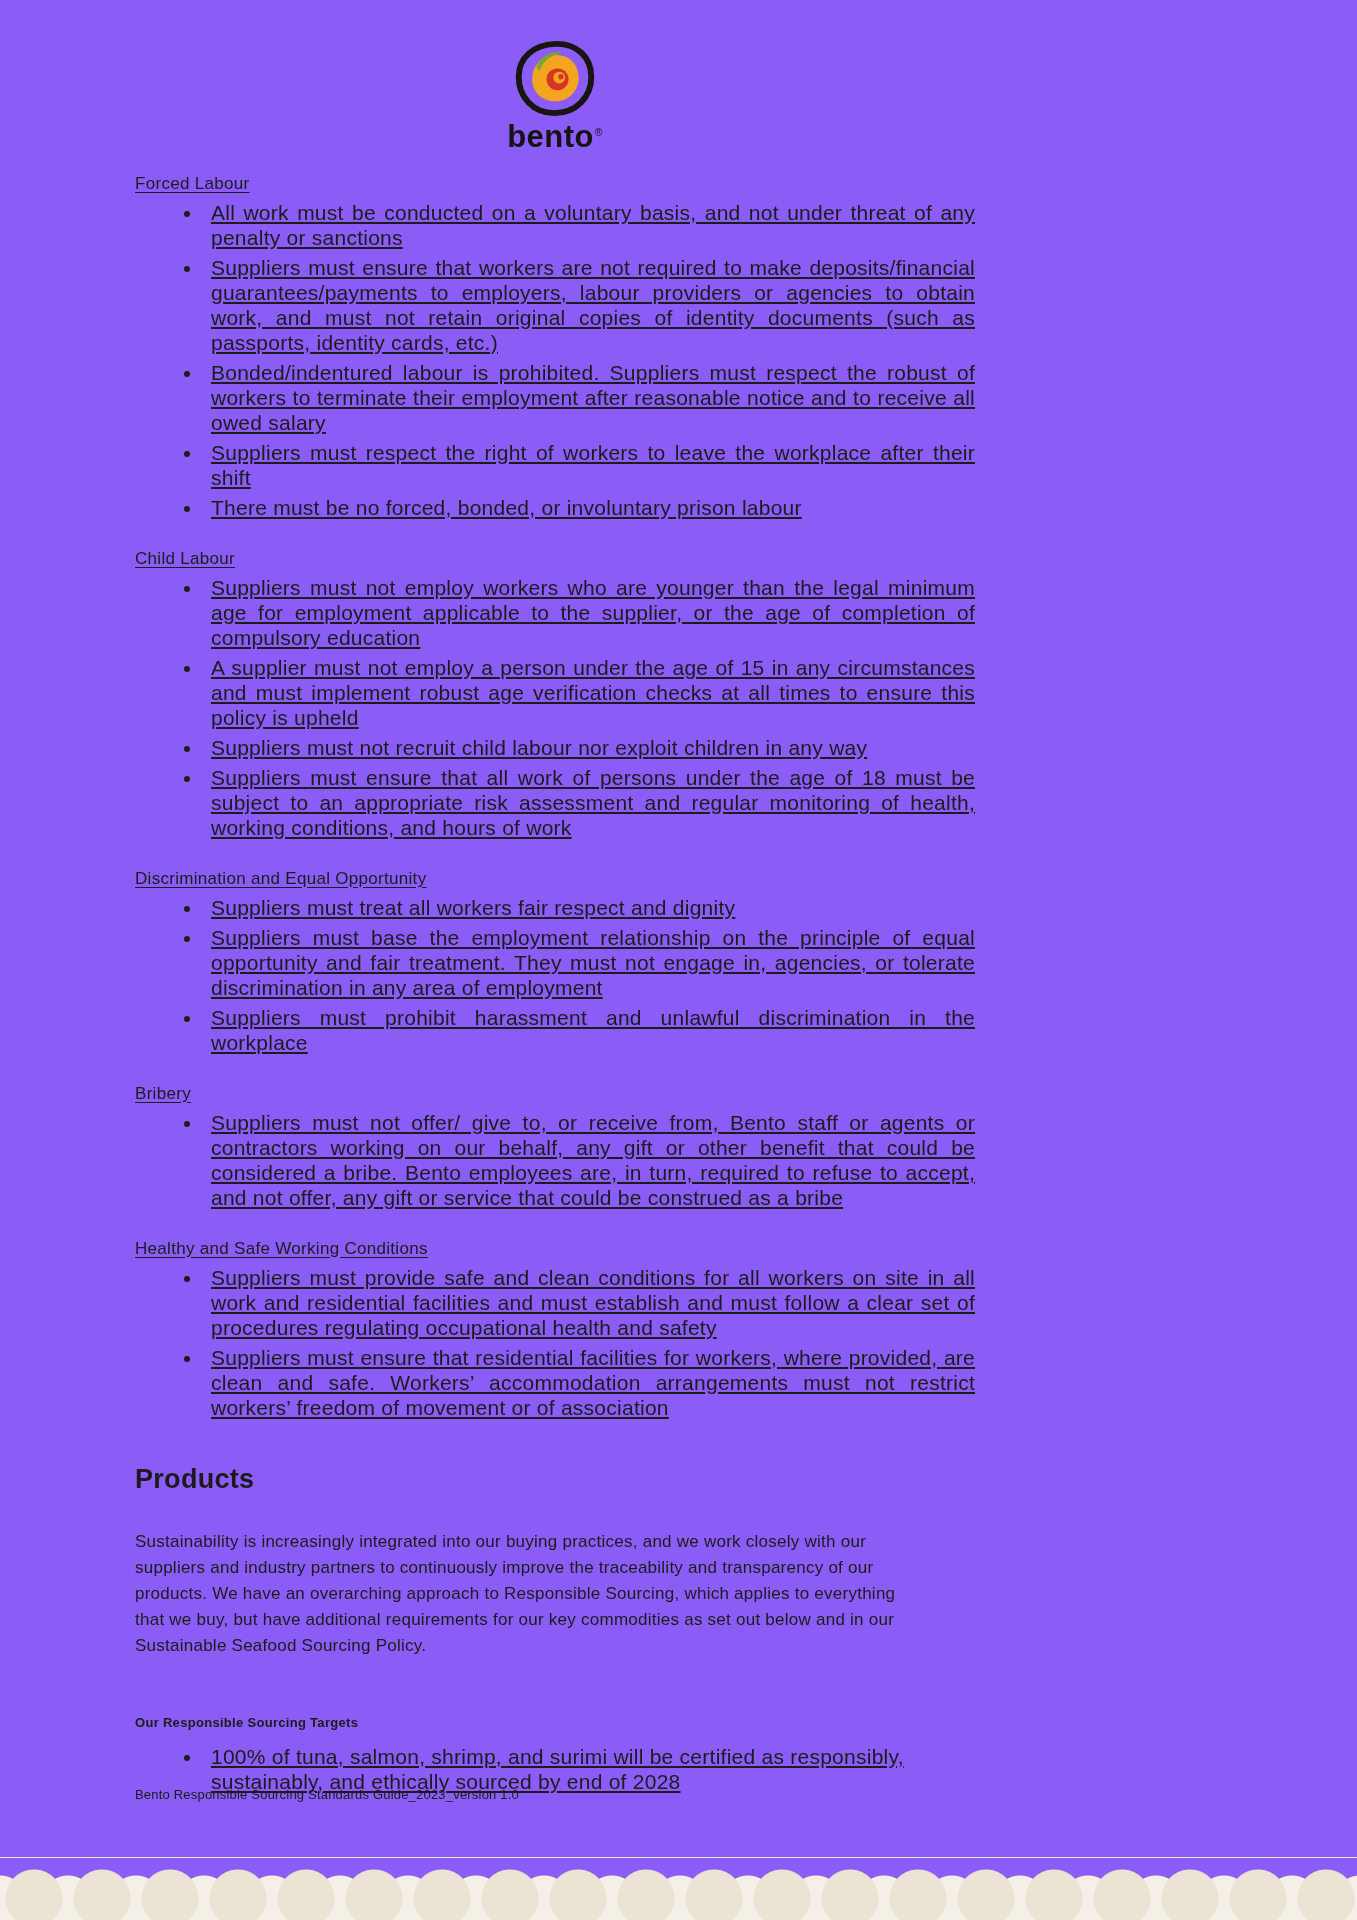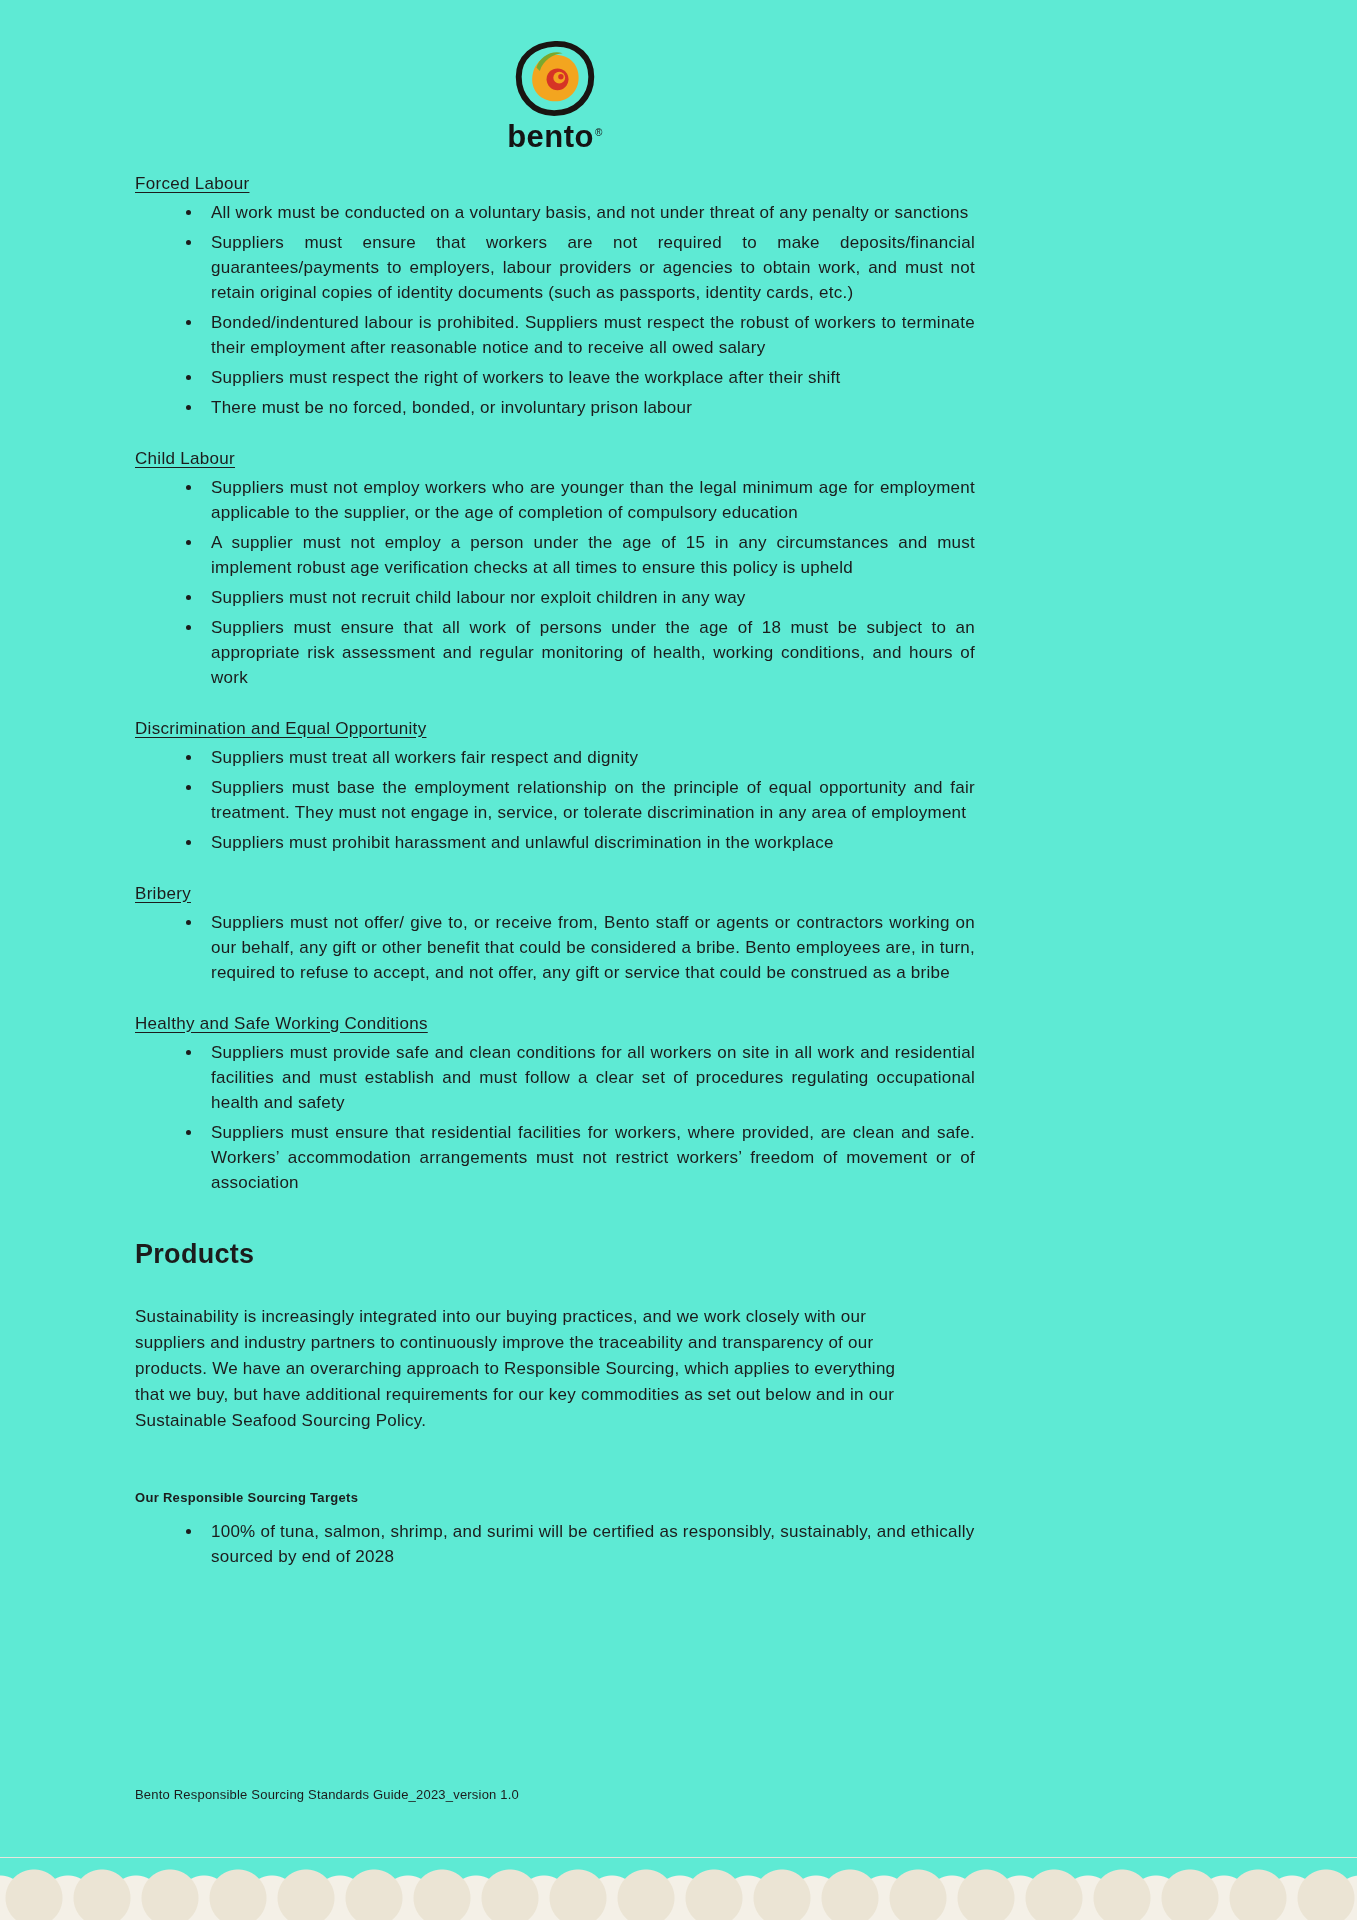--- a/index.html
+++ b/index.html
@@ -1,21 +1,21 @@
 <!DOCTYPE html>
 <html><head>
 <meta charset="utf-8">
 <style>
   html,body{margin:0;padding:0;background:#ffffff;}
   .page{
     position:relative;
     width:1357px;
     height:1920px;
     margin:0 auto;
-    background:#5eead4;
+    background:#8b5cf6;
     overflow:hidden;
     font-family:"Liberation Sans","DejaVu Sans",sans-serif;
     color:#1c1c1c;
   }
   .content{
     padding:38px 0 0 135px;
     width:840px;
   }
   
   .logo-block{
@@ -47,26 +47,27 @@
     text-decoration:underline;
     text-underline-offset:3px;
     letter-spacing:0.3px;
   }
   ul.bullets{
     margin:0;
     padding:0 0 0 68px;
     list-style:disc;
   }
   ul.bullets li{
-    font-size:17px;
+    font-size:21px;
     line-height:25px;
     letter-spacing:0.25px;
     text-align:justify;
     margin:0 0 5px 0;
     padding-left:8px;
+    text-decoration:underline;
   }
   ul.bullets li:last-child{margin-bottom:0;}
   
   .products{margin-top:44px;}
   .products-title{
     margin:0 0 34px 0;
     font-size:27px;
     font-weight:700;
     letter-spacing:0.3px;
   }
@@ -159,21 +160,21 @@
         <li>A supplier must not employ a person under the age of 15 in any circumstances and must implement robust age verification checks at all times to ensure this policy is upheld</li>
         <li>Suppliers must not recruit child labour nor exploit children in any way</li>
         <li>Suppliers must ensure that all work of persons under the age of 18 must be subject to an appropriate risk assessment and regular monitoring of health, working conditions, and hours of work</li>
       </ul>
     </section>
 
     <section class="policy-section">
       <h3 class="sec-title">Discrimination and Equal Opportunity</h3>
       <ul class="bullets">
         <li>Suppliers must treat all workers fair respect and dignity</li>
-        <li>Suppliers must base the employment relationship on the principle of equal opportunity and fair treatment. They must not engage in, service, or tolerate discrimination in any area of employment</li>
+        <li>Suppliers must base the employment relationship on the principle of equal opportunity and fair treatment. They must not engage in, agencies, or tolerate discrimination in any area of employment</li>
         <li>Suppliers must prohibit harassment and unlawful discrimination in the workplace</li>
       </ul>
     </section>
 
     <section class="policy-section">
       <h3 class="sec-title">Bribery</h3>
       <ul class="bullets">
         <li>Suppliers must not offer/ give to, or receive from, Bento staff or agents or contractors working on our behalf, any gift or other benefit that could be considered a bribe. Bento employees are, in turn, required to refuse to accept, and not offer, any gift or service that could be construed as a bribe</li>
       </ul>
     </section>

